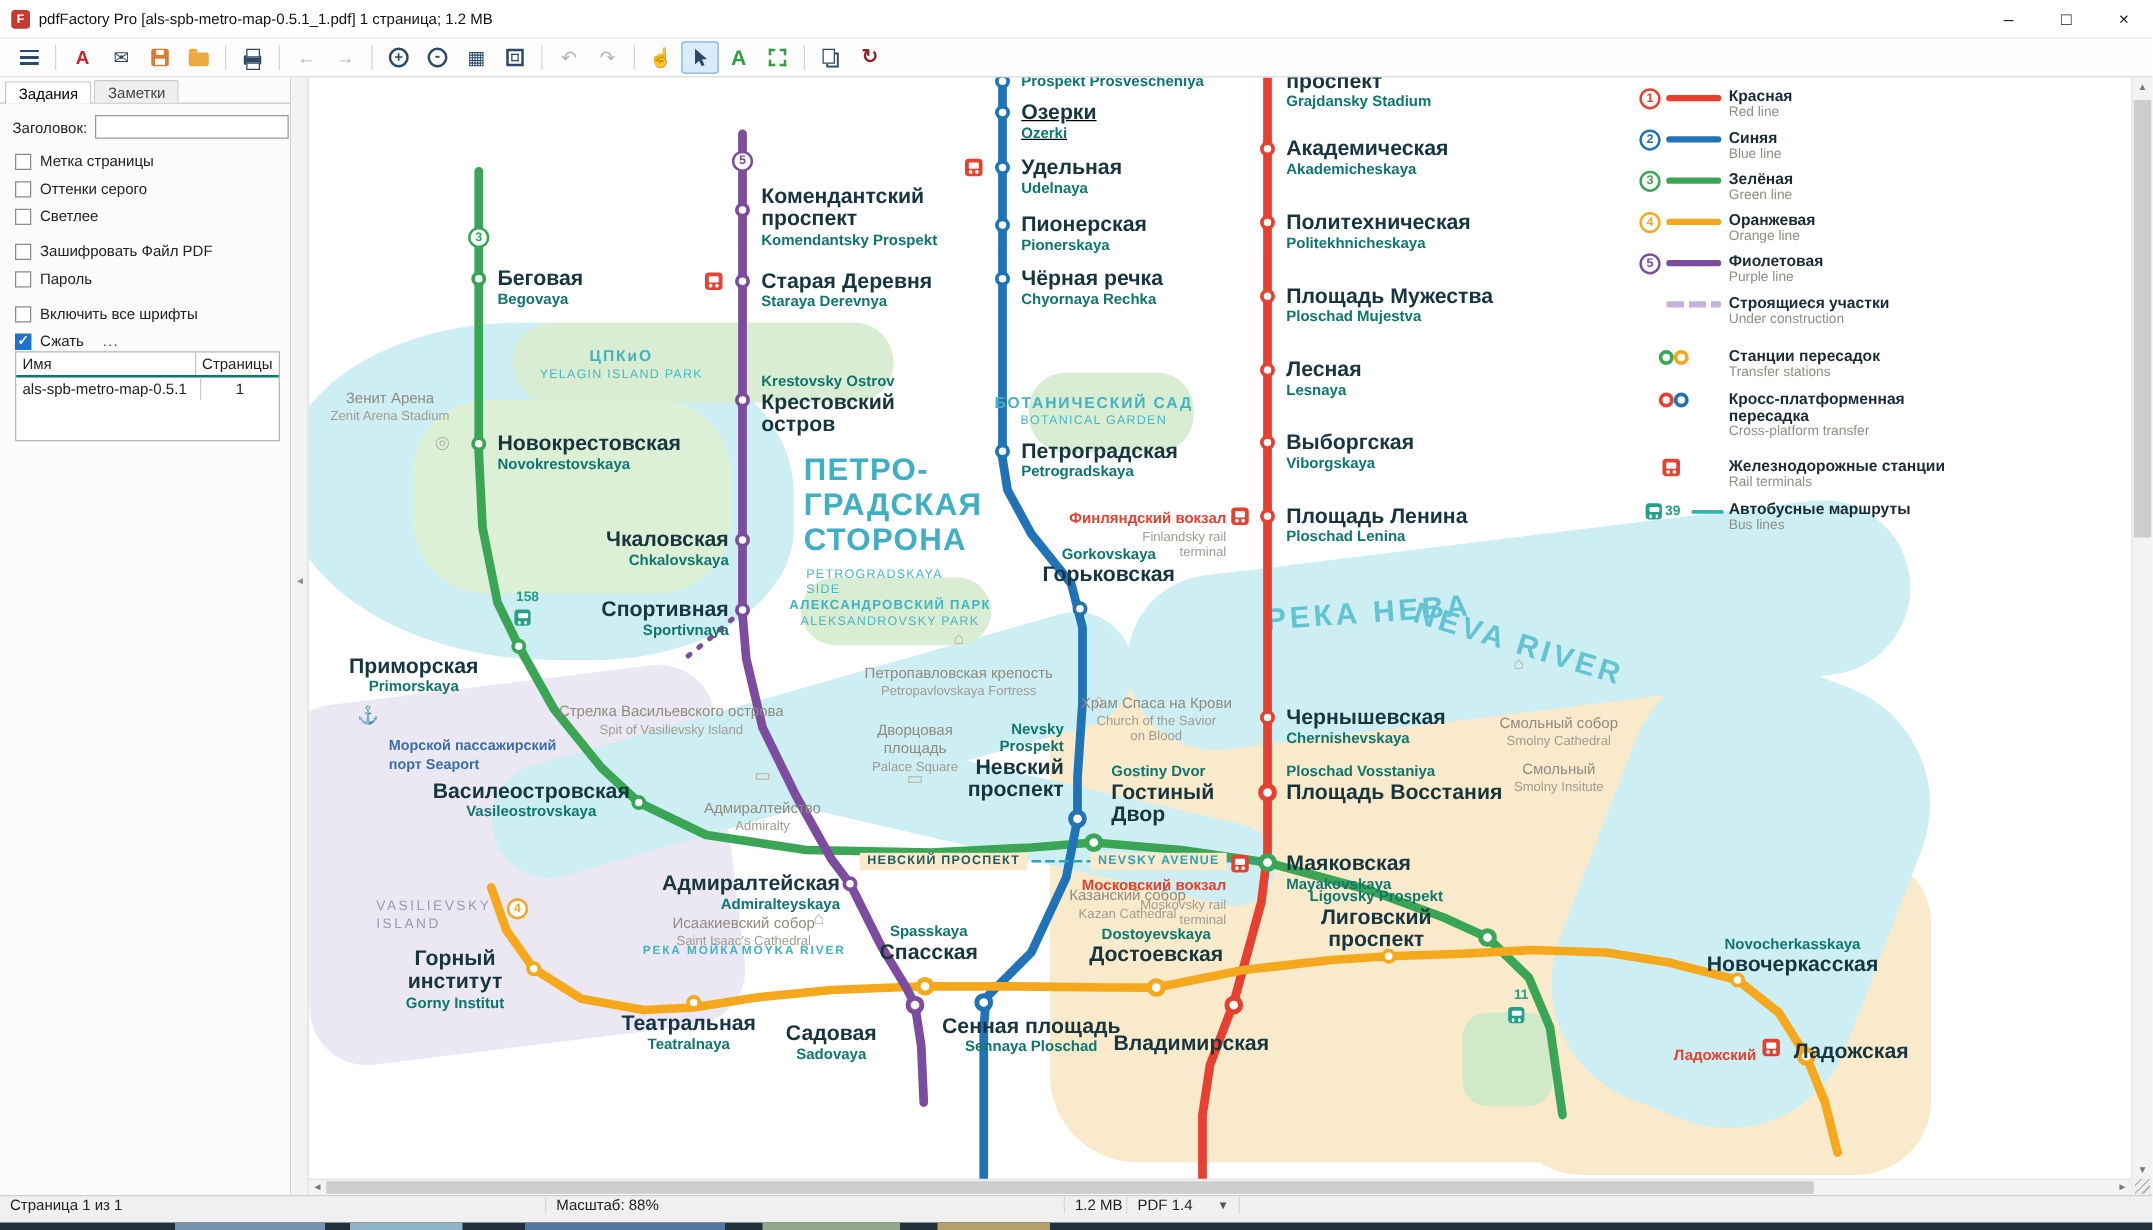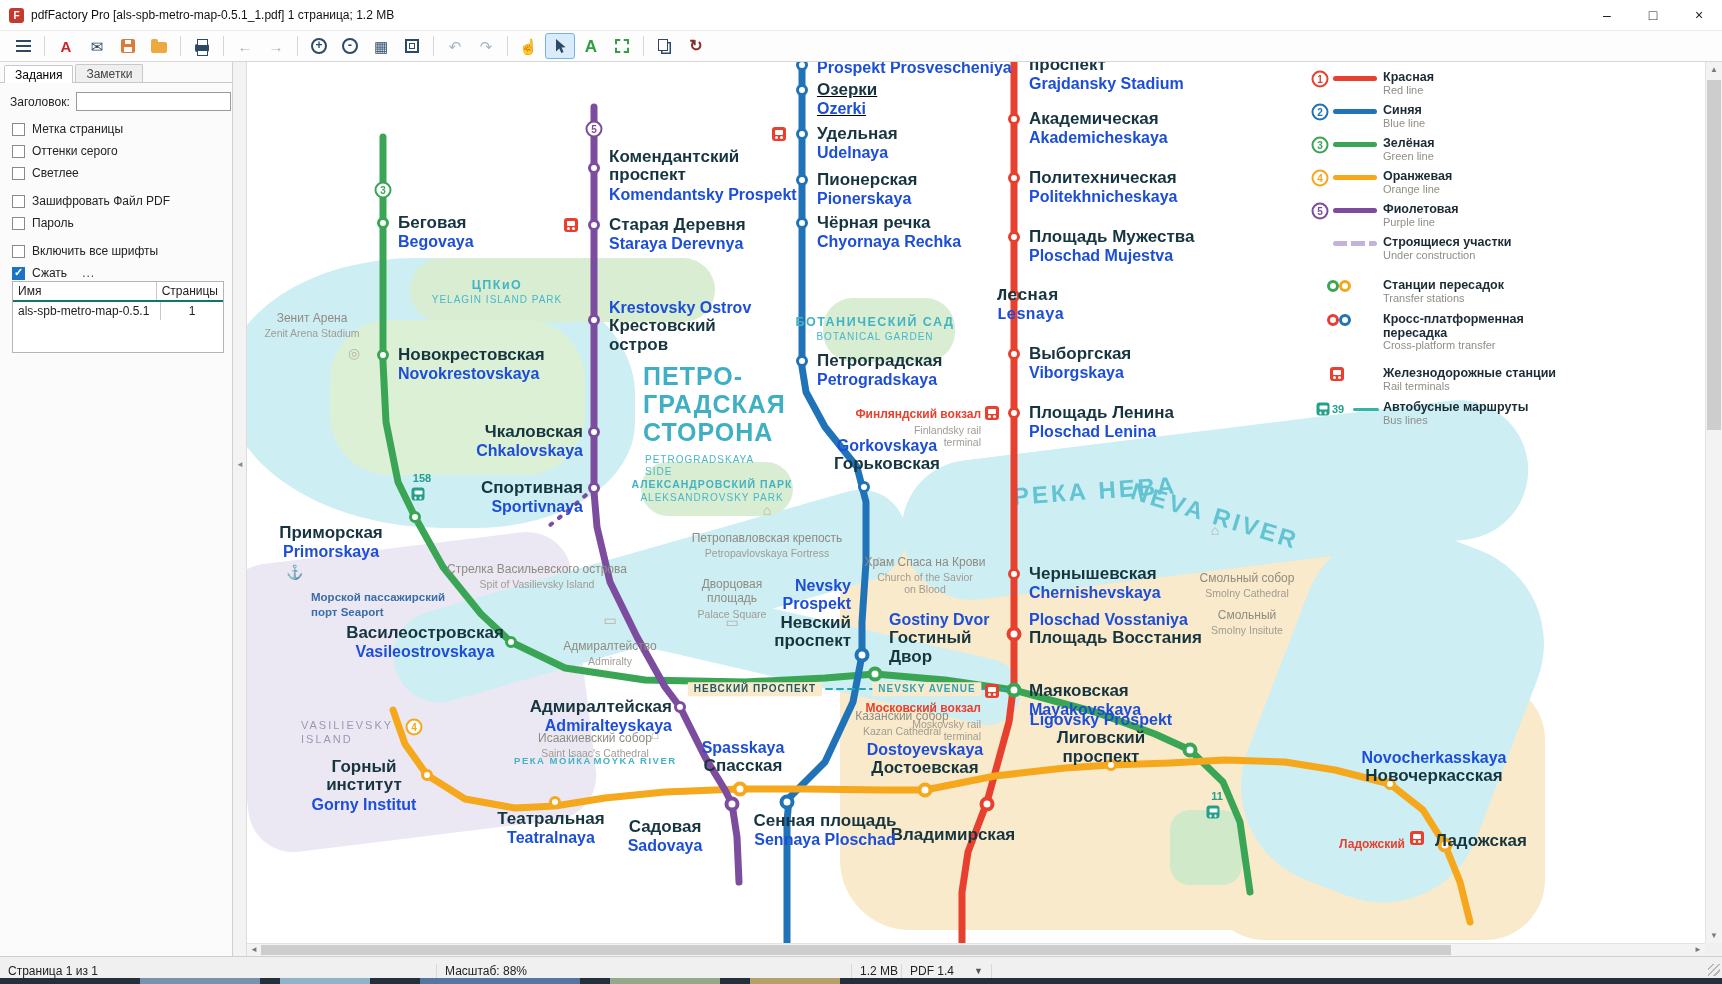--- a/index.html
+++ b/index.html
@@ -67,21 +67,21 @@
   .splitter .chev{position:absolute;left:3px;top:398px;font-size:8px;color:#8a8a8a}
 
   .main{flex:1;position:relative;background:#e9e9e9;overflow:hidden}
   .viewport{position:absolute;left:0;top:0;right:17px;bottom:13px;background:#fff;overflow:hidden}
   .map{position:absolute;left:18px;top:0;width:1440px;height:890px}
   .region{position:absolute}
   .dot{position:absolute;width:12px;height:12px;background:#fff;border:3px solid #333;border-radius:50%;transform:translate(-50%,-50%);z-index:6}
   .dot.xfer{width:15px;height:15px;border-width:4px}
   .st-label{position:absolute;z-index:7;line-height:1}
   .st-ru{font-size:17px;font-weight:bold;color:#17353f;line-height:1.08;white-space:pre-line}
-  .st-en{font-size:16px;font-weight:bold;color:#1d4ed8;line-height:1.15;white-space:pre-line;margin-top:1px}
+  .st-en{font-size:12px;font-weight:bold;color:#0f766e;line-height:1.15;white-space:pre-line;margin-top:1px}
   .mlabel{position:absolute;white-space:pre-line;z-index:5;line-height:1.15}
   .al-center{transform:translateX(-50%);text-align:center}
   .al-right{transform:translateX(-100%);text-align:right}
   .geo-ru{color:#43b3c4;font-weight:bold;font-size:12.5px;letter-spacing:1.5px}
   .geo-ru-sm{color:#43b3c4;font-weight:bold;font-size:10.5px;letter-spacing:1px}
   .geo-en{color:#49b7c8;font-size:10px;letter-spacing:1px}
   .geo-big{color:#3fafc4;font-weight:bold;font-size:25px;letter-spacing:1px;line-height:1.12}
   .neva{color:#62c3d2;font-weight:bold;font-size:24px;letter-spacing:3px;z-index:2}
   .vo-big{color:#9d97b5;font-weight:bold;font-size:21px;letter-spacing:1px;line-height:1.15}
   .vo-sm{color:#9d97b5;font-size:11px;letter-spacing:2px;line-height:1.3}
@@ -114,21 +114,21 @@
   .vthumb{position:absolute;left:1px;right:1px;top:18px;height:350px;background:#cdcdcd}
   .varrow{position:absolute;left:0;width:100%;text-align:center;font-size:8px;color:#7a7a7a}
   .varrow.up{top:3px}.varrow.dn{bottom:3px}
   .hscroll{position:absolute;left:0;right:17px;bottom:0;height:13px;background:#f3f3f3;border-top:1px solid #e2e2e2}
   .hthumb{position:absolute;top:1px;bottom:1px;left:14px;width:1190px;background:#cdcdcd}
   .harrow{position:absolute;top:1px;font-size:8px;color:#7a7a7a}
   .harrow.lf{left:3px}.harrow.rt{right:3px}
   .corner{position:absolute;right:0;bottom:0;width:17px;height:13px;background:#f0f0f0}
 
   
-  .statusbar{height:22px;flex:0 0 auto;background:#f0f0f0;border-top:1px solid #cfcfcf;display:flex;align-items:flex-end;font-size:12px;color:#222}
+  .statusbar{height:22px;flex:0 0 auto;background:#f0f0f0;border-top:1px solid #cfcfcf;display:flex;align-items:flex-start;font-size:12px;color:#222}
   .sseg{display:flex;align-items:center;padding:0 8px;border-right:1px solid #d8d8d8;white-space:nowrap}
   .w1{width:437px}.w2{width:548px}.w3{width:415px}.w4{width:50px}.w5{width:90px;justify-content:space-between}
   .rest{flex:1;border-right:none;position:relative}
   .dd{font-size:9px;color:#555;margin-left:6px}
   .grip{position:absolute;right:2px;bottom:2px;width:12px;height:12px;background:repeating-linear-gradient(135deg,transparent 0 3px,#b8b8b8 3px 4.5px)}
 
   .bottom-strip{height:6px;flex:0 0 auto;background:#22303c;position:relative;overflow:hidden}
   .bseg{position:absolute;top:0;height:100%}
 </style>
 </head>
@@ -314,21 +314,21 @@
             <div class="st-label al-left" style="left: 764px; top: 107px;">
               <div class="st-ru">Политехническая</div>
               <div class="st-en">Politekhnicheskaya</div>
             </div>
             <div class="dot" style="left: 749px; top: 175px; border-color: rgb(232, 64, 47);"></div>
             <div class="st-label al-left" style="left: 764px; top: 166px;">
               <div class="st-ru">Площадь Мужества</div>
               <div class="st-en">Ploschad Mujestva</div>
             </div>
             <div class="dot" style="left: 749px; top: 234px; border-color: rgb(232, 64, 47);"></div>
-            <div class="st-label al-left" style="left: 732px; top: 225px; font-family: Liberation Mono, monospace;">
+            <div class="st-label al-left" style="left: 764px; top: 225px;">
               <div class="st-ru">Лесная</div>
               <div class="st-en">Lesnaya</div>
             </div>
             <div class="dot" style="left: 749px; top: 292px; border-color: rgb(232, 64, 47);"></div>
             <div class="st-label al-left" style="left: 764px; top: 283px;">
               <div class="st-ru">Выборгская</div>
               <div class="st-en">Viborgskaya</div>
             </div>
             <div class="dot" style="left: 749px; top: 351px; border-color: rgb(232, 64, 47);"></div>
             <div class="st-label al-left" style="left: 764px; top: 342px;">

